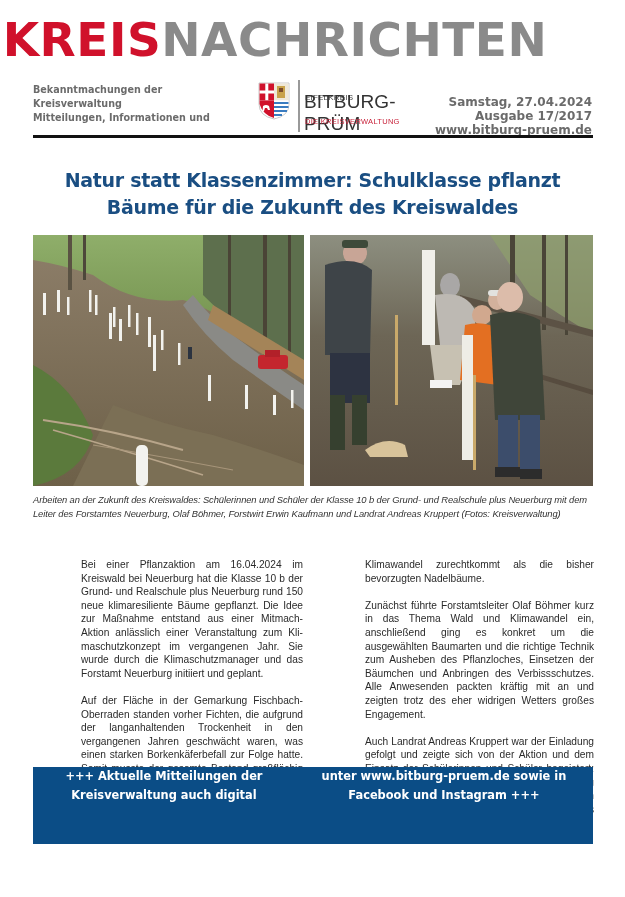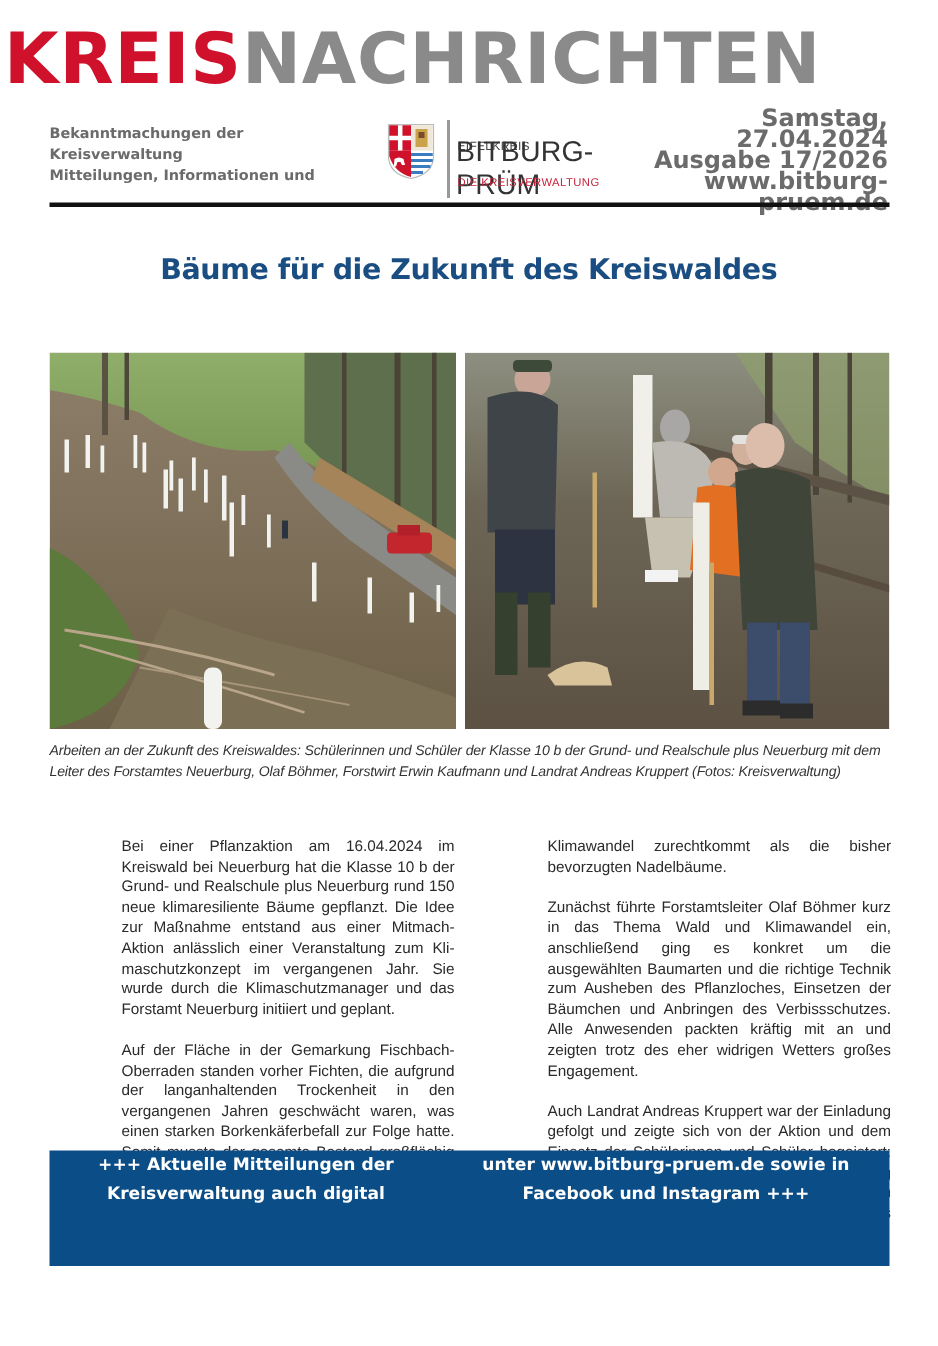--- a/index.html
+++ b/index.html
@@ -12,22 +12,22 @@
     font-size: 47px; letter-spacing: 0.5px; line-height: 52px;
   }
   .masthead .red { color: #d0112b; }
   .masthead .grey { color: #8a8a8a; }
 
   .hdr-left {
     position: absolute; left: 33px; top: 83px; width: 215px;
     font-size: 9.6px; line-height: 14px; color: #6b6b6b; font-weight: bold;
   }
   .hdr-right {
-    position: absolute; right: 33px; top: 72px; width: 160px; text-align: right;
-    font-size: 16px; line-height: 14px; color: #6b6b6b; font-weight: bold;
+    position: absolute; right: 33px; top: 95px; width: 160px; text-align: right;
+    font-size: 12px; line-height: 14px; color: #6b6b6b; font-weight: bold;
   }
   .logo {
     position: absolute; left: 258px; top: 80px; width: 170px; height: 52px;
   }
   .logo .crest { position: absolute; left: 0; top: 2px; width: 32px; height: 38px; }
   .logo .sep { position: absolute; left: 40px; top: 0; width: 1.5px; height: 52px; background: #999; }
   .logo .t1 { position: absolute; left: 47px; top: 3px; font-family: "Liberation Sans", sans-serif; font-size: 8px; color: #444; letter-spacing: 0.2px; margin-top: 10px; }
   .logo .t2 { position: absolute; left: 46px; top: 11px; font-family: "Liberation Sans", sans-serif; font-size: 19px; color: #333; font-weight: normal; letter-spacing: 0.1px; }
   .logo .t3 { position: absolute; left: 47px; top: 37px; font-family: "Liberation Sans", sans-serif; font-size: 7.5px; color: #c8233b; letter-spacing: 0.3px; }
 
@@ -98,27 +98,28 @@
     <rect x="16" y="32" width="8" height="2" fill="#3a7cc0"></rect>
   </svg>
   <div class="sep"></div>
   <div class="t1">EIFELKREIS</div>
   <div class="t2">BITBURG-PRÜM</div>
   <div class="t3">DIE KREISVERWALTUNG</div>
 </div>
 
 <div class="hdr-right">
   <div>Samstag, 27.04.2024</div>
-  <div>Ausgabe 17/2026</div>
+  <div>Ausgabe 17/2017</div>
   <div>www.bitburg-pruem.de</div>
 </div>
 
 <div class="rule"></div>
 
 <div class="headline">
+  <div>Natur statt Klassenzimmer: Schulklasse pflanzt</div>
   <div>Bäume für die Zukunft des Kreiswaldes</div>
 </div>
 
 <div class="photo photo1" title="Hang im Kreiswald mit frisch gepflanzten Bäumen und weißen Verbissschutzhüllen, unten eine Forststraße mit rotem Auto und Holzpolter">
   <svg viewBox="0 0 271 251" preserveAspectRatio="none">
     <defs>
       <linearGradient id="g1sky" x1="0" y1="0" x2="0" y2="1">
         <stop offset="0" stop-color="#8fae6a"></stop>
         <stop offset="1" stop-color="#6f8d4a"></stop>
       </linearGradient>

